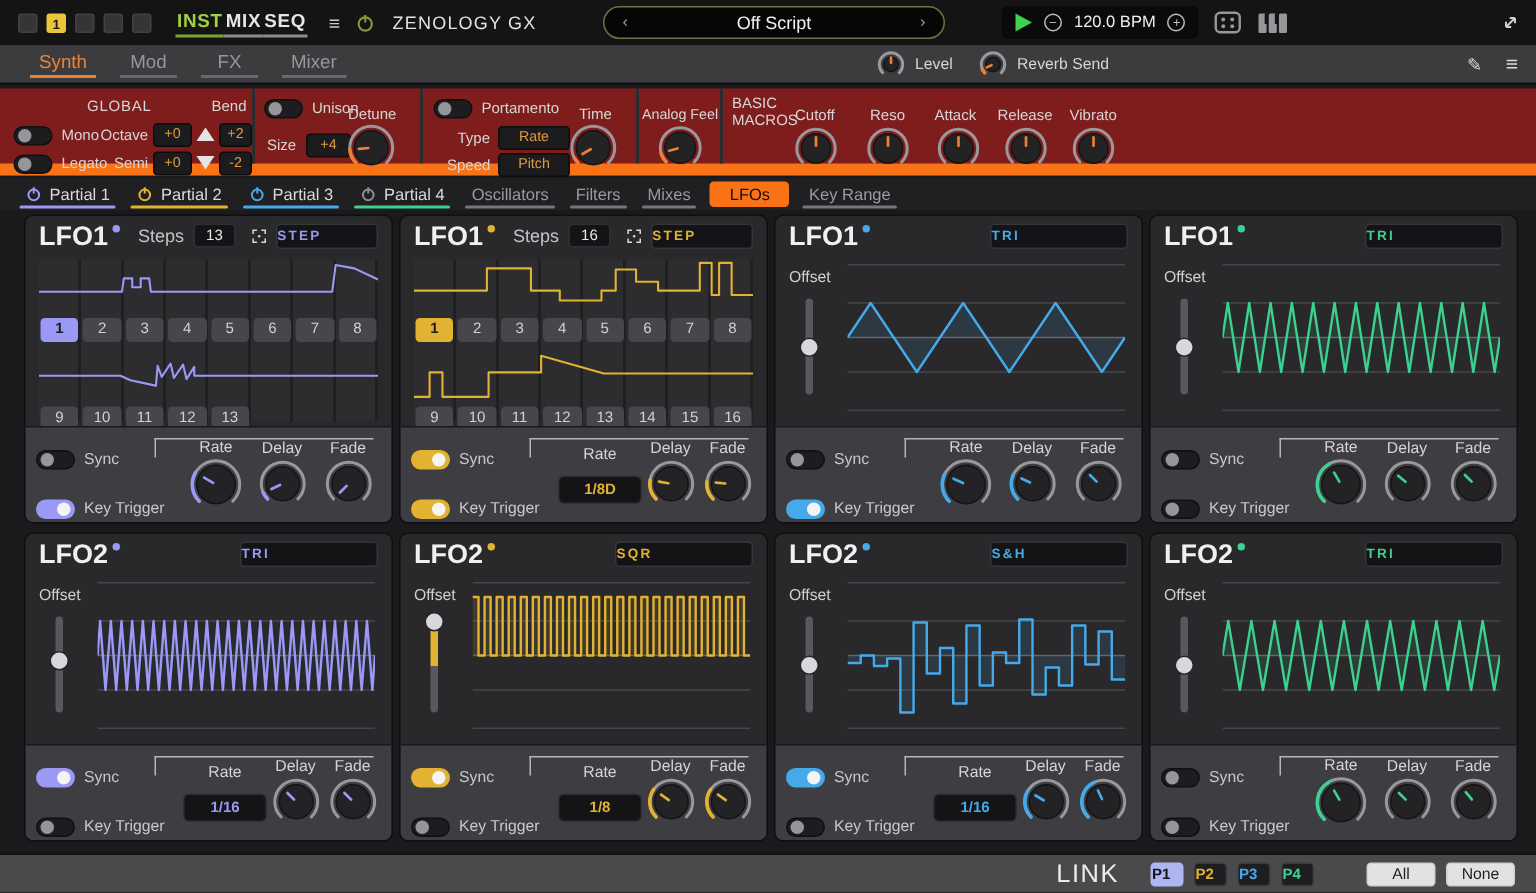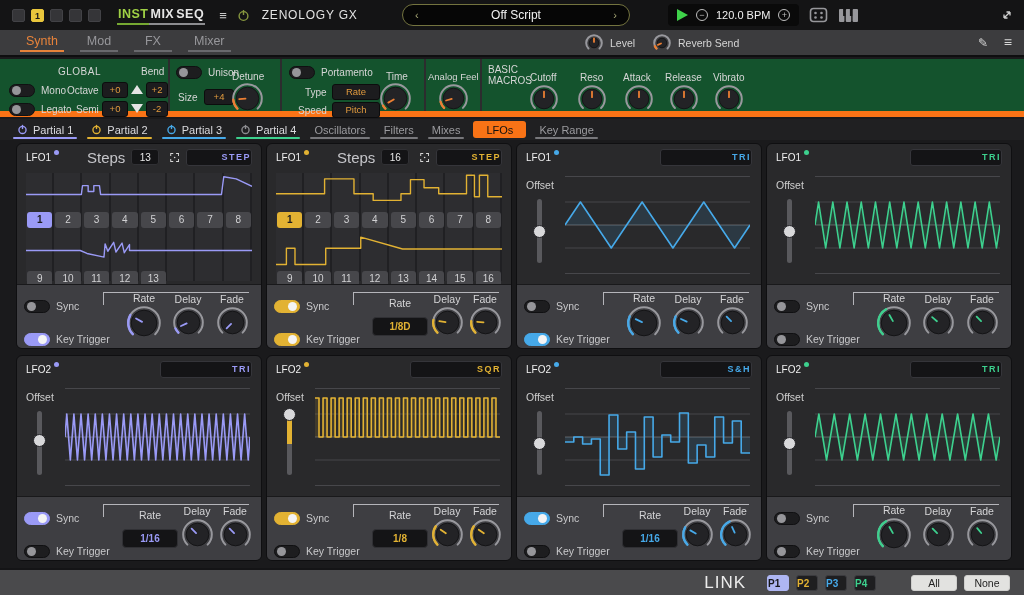--- a/index.html
+++ b/index.html
@@ -29,21 +29,21 @@
   
   .subnav{position:absolute;left:0;top:30px;right:0;height:27px;background:#3c3c3e;border-bottom:2px solid #0e0e0f}
   .snav{display:flex;gap:16px;padding-left:20px}
   .snav .item{padding:4px 6px 2px;border-bottom:2px solid #69696d;color:#97979b;font-size:12.5px;min-width:38px;text-align:center}
   .snav .item.active{color:#e8833a;border-color:#e8833a}
   .mini-knob-group{position:absolute;top:3px;display:flex;align-items:center;gap:6px;--accent:#ec7f33}
   .mini-knob-group .lab{font-size:10.5px;color:#d5d5d5}
   .pencil-ic{position:absolute;right:36px;top:6px;color:#d8d8d8;font-size:12px}
   .menu-ic{position:absolute;right:12px;top:4px;color:#d8d8d8;font-size:14px}
   
-  .strip{position:absolute;left:0;top:59px;right:0;height:58px;background:#14532d;border-bottom:6px solid #f97316;--accent:#ec7f33}
+  .strip{position:absolute;left:0;top:59px;right:0;height:58px;background:#7f1d1d;border-bottom:8px solid #f97316;--accent:#ec7f33}
   .sec{position:absolute;top:0;height:100%;border-right:2px solid #2c2c2e}
   .slabel{position:absolute;font-size:10px;color:#d6d6d6;white-space:nowrap}
   .valbox{position:absolute;height:16px;border-radius:3px;background:#1c1c1e;border:1px solid #0c0c0d;color:#e09a3e;font-size:9.5px;text-align:center;line-height:14px}
   .tri-up{position:absolute;width:0;height:0;border-left:6px solid transparent;border-right:6px solid transparent;border-bottom:9px solid #e4e4e4}
   .tri-dn{position:absolute;width:0;height:0;border-left:6px solid transparent;border-right:6px solid transparent;border-top:9px solid #e4e4e4}
   .kabs{position:absolute}
   
   .toggle{width:26px;height:13px;border-radius:7px;background:#1d1d1f;border:1px solid #101012;position:relative;flex:none;display:inline-block}
   .toggle::after{content:"";position:absolute;width:9px;height:9px;border-radius:50%;background:#96969a;top:1px;left:2px}
   .toggle.on{background:var(--accent);border-color:var(--accent)}
@@ -53,26 +53,26 @@
   .ptab{position:relative;height:100%;display:flex;align-items:center;gap:5px;padding:0 9px;font-size:11px;color:#9b9b9f}
   .ptab.colored{color:#dadade}
   .ptab::after{content:"";position:absolute;left:5px;right:5px;bottom:1px;height:2px;background:var(--tc,#77777b);border-radius:1px}
   .ptab.selected{color:#111;background:#f97316;border-radius:3px;height:17px;padding:0 13px;margin:0 4px}
   .ptab.selected::after{display:none}
   
   .main{position:absolute;left:0;top:142px;right:0;bottom:27px}
   .pgrid{display:grid;grid-template-columns:repeat(4,246px);grid-auto-rows:206px;gap:6px 4px;padding:1px 12px 0 16px}
   .panel{background:#29292b;border-radius:6px;border:1px solid #0f0f11;display:flex;flex-direction:column;overflow:hidden;position:relative}
   .panel header{height:26px;display:flex;align-items:center;padding:0 9px;gap:6px;flex:none}
-  .lfo-title{font-size:10px;font-weight:normal;color:#f0f0f0}
+  .lfo-title{font-size:18px;font-weight:bold;color:#f0f0f0}
   .lfo-dot{width:5px;height:5px;border-radius:50%;background:var(--accent);margin:-9px 2px 0 -3px;flex:none}
-  .steps-label{font-size:15px;color:#c5c5c9;margin-left:20px}
+  .steps-label{font-size:12px;color:#c5c5c9;margin-left:4px}
   .steps-box{width:38px;height:16px;border-radius:3px;background:#141416;border:1px solid #303034;color:#e8e8e8;font-size:10px;text-align:center;line-height:15px}
   .expand-ic{margin-left:5px}
-  .mode-btn{margin-left:auto;width:92px;height:17px;background:#141416;border:1px solid #35353a;border-radius:3px;color:var(--accent);font-size:9px;letter-spacing:1.5px;font-weight:bold;text-align:right;line-height:15px;font-family:inherit}
+  .mode-btn{margin-left:auto;width:92px;height:17px;background:#141416;border:1px solid #35353a;border-radius:3px;color:var(--accent);font-size:9px;letter-spacing:1.5px;font-weight:bold;text-align:left;line-height:15px;font-family:inherit}
   .display{flex:1;position:relative}
   
   .step-grid{position:absolute;left:9px;right:9px;top:3px;bottom:3px;background:#2d2d30;background-image:repeating-linear-gradient(90deg,#2d2d30 0,#2d2d30 calc(12.5% - 2px),#202023 calc(12.5% - 2px),#202023 12.5%)}
   .swrap{position:absolute;left:0;right:0;height:37px}
   .swrap svg{width:100%;height:100%}
   .num-row{position:absolute;left:0;right:0;height:16px;display:grid;grid-template-columns:repeat(8,1fr);gap:3px;padding:0 1px}
   .cell{background:#47474b;border-radius:3px;font-size:10px;color:#d2d2d4;text-align:center;line-height:16px}
   .cell.sel{background:var(--accent);color:#1c1c1e;font-weight:bold}
   .cell.blank{background:transparent}
   

